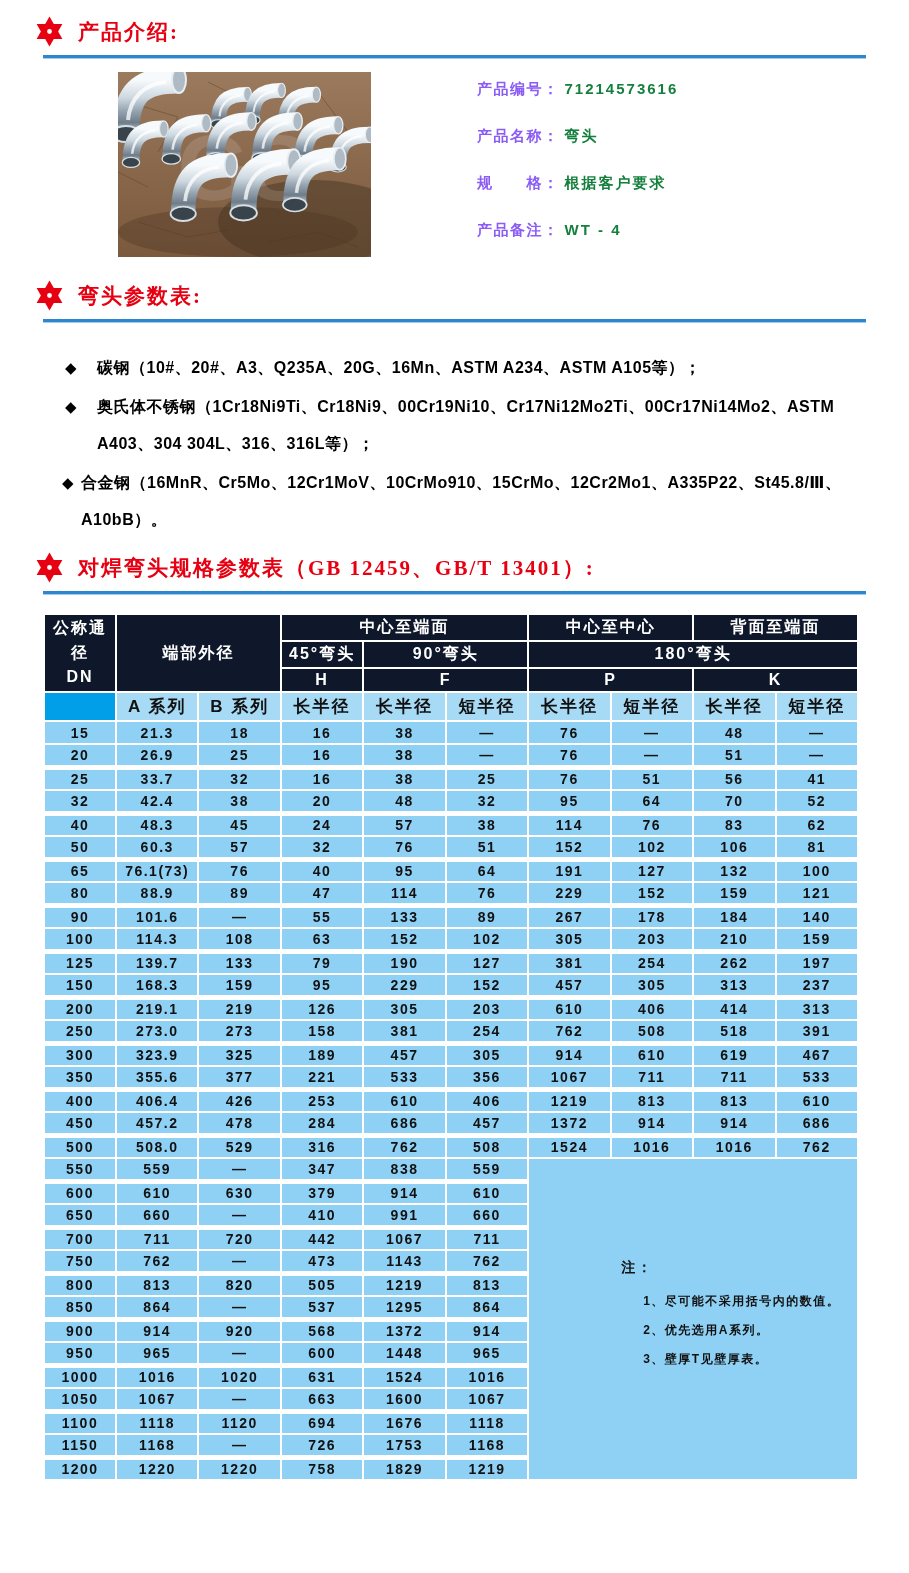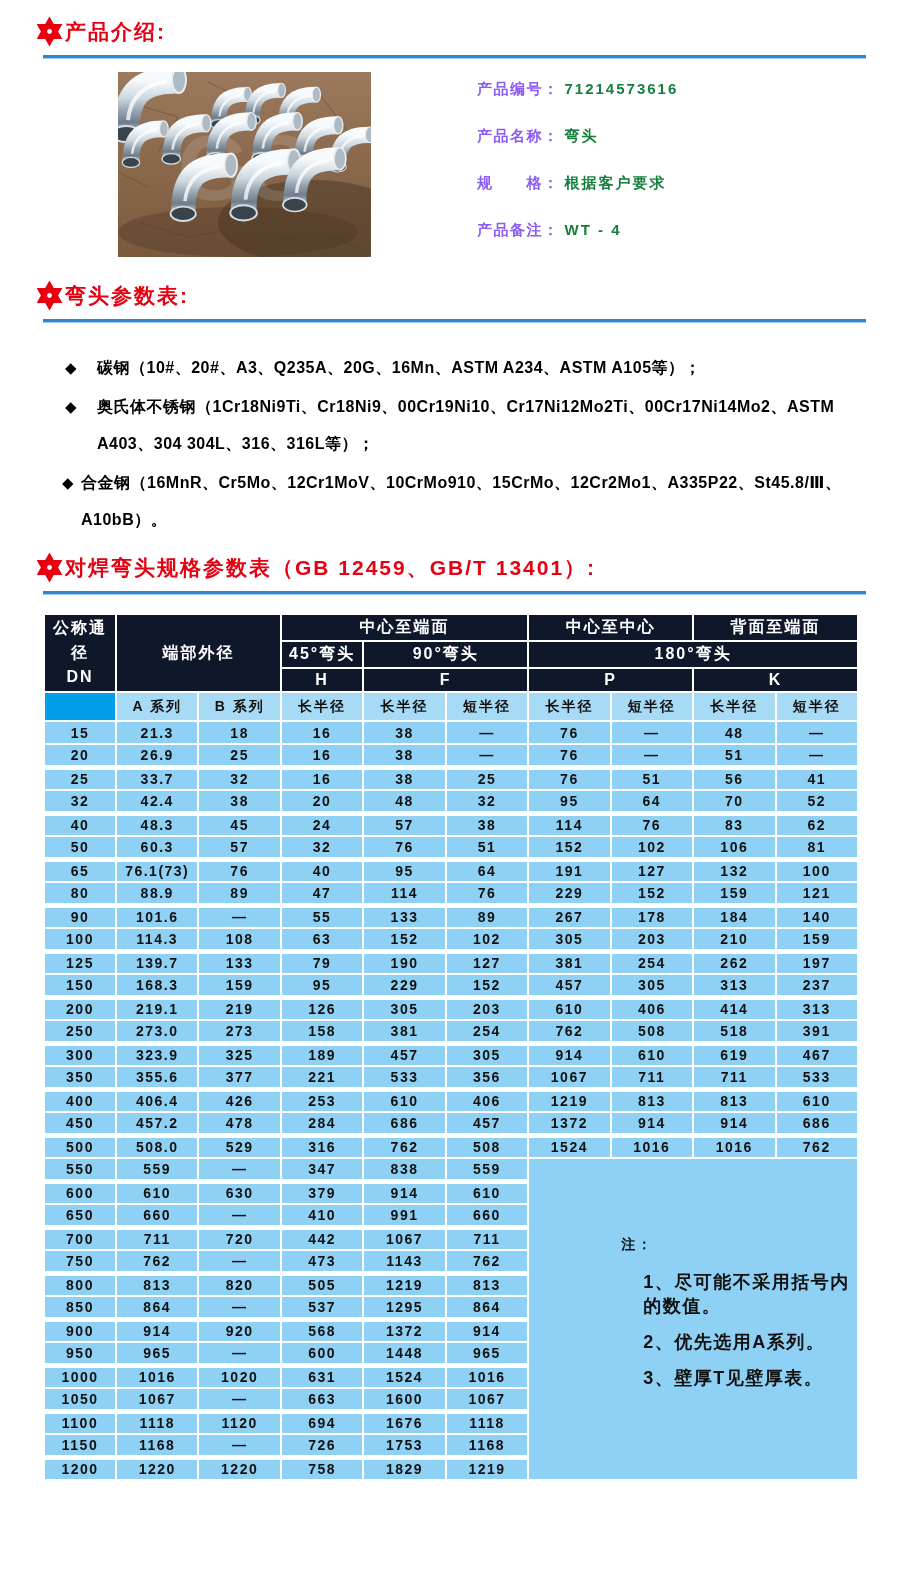--- a/index.html
+++ b/index.html
@@ -1,21 +1,21 @@
 <!DOCTYPE html>
 <html><head>
 <meta charset="utf-8">
 <style>
   * { box-sizing: border-box; }
   html,body { margin:0; padding:0; background:#ffffff; }
   body { width:909px; font-family:"Liberation Sans","DejaVu Sans",sans-serif; color:#000; }
   .page { position:relative; width:909px; min-height:1573px; background:#fff; overflow:hidden; }
 
   
-  .sec-head { display:flex; align-items:center; gap:0; margin-left:34px; }
+  .sec-head { display:flex; align-items:center; gap:13px; margin-left:34px;font-family:Liberation Serif, serif; }
   .sec-title { color:#e60012; font-size:21px; font-weight:bold; letter-spacing:2px; }
   .star-icon svg { display:block; }
   .rule { margin-left:43px; width:823px; height:4px;
           background:linear-gradient(to bottom,#2e86cd 0%,#2e86cd 70%,#a6cbe9 70%,#a6cbe9 100%); }
 
   #sec1 .sec-head { padding-top:16px; }
   #sec1 .rule { margin-top:8px; }
 
   
   .product-wrap { display:flex; margin:13px 43px 0 118px; }
@@ -41,27 +41,27 @@
 
   
   .spec-table { margin:18px 0 0 43px; width:816px; border-collapse:collapse; table-layout:fixed; }
   .spec-table col.c0 { width:72px; }
   .spec-table th, .spec-table td { border:2px solid #ffffff; text-align:center; padding:0; overflow:hidden; }
   .spec-table thead th { background:#0f172a; color:#ffffff; font-size:16px; font-weight:bold; letter-spacing:2px; }
   .hr1 th { height:27px; }
   .hr2 th { height:27px; }
   .hr3 th { height:24px; }
   .dn-cell div { line-height:1.55; letter-spacing:2px; }
-  .subhead td { background:#a7daf5; color:#111; font-size:14px; font-weight:bold; height:29px; letter-spacing:2px; }
+  .subhead td { background:#a7daf5; color:#111; font-size:17px; font-weight:bold; height:29px; letter-spacing:2px; }
   .subhead td.darkcell { background:#009fe8; }
   .spec-table tbody td { background:#8fd1f5; color:#111; font-size:14px; font-weight:bold; height:23px; letter-spacing:1.5px; }
   .spec-table tbody tr.thick td { border-top-width:5px; }
   .note-cell { text-align:left !important; vertical-align:middle; padding-left:92px !important; }
   .note-label { font-size:14px; letter-spacing:2px; margin-bottom:16px; }
-  .note-item { font-size:18px; letter-spacing:1.5px; margin:12px 0 12px 22px; }
+  .note-item { font-size:12px; letter-spacing:1.5px; margin:12px 0 12px 22px; }
 </style>
 </head>
 <body>
 
 <div class="page">
 
   <div id="sec1">
     <div class="sec-head">
       <span class="star-icon">
         <svg width="31" height="31" viewBox="0 0 31 31">

